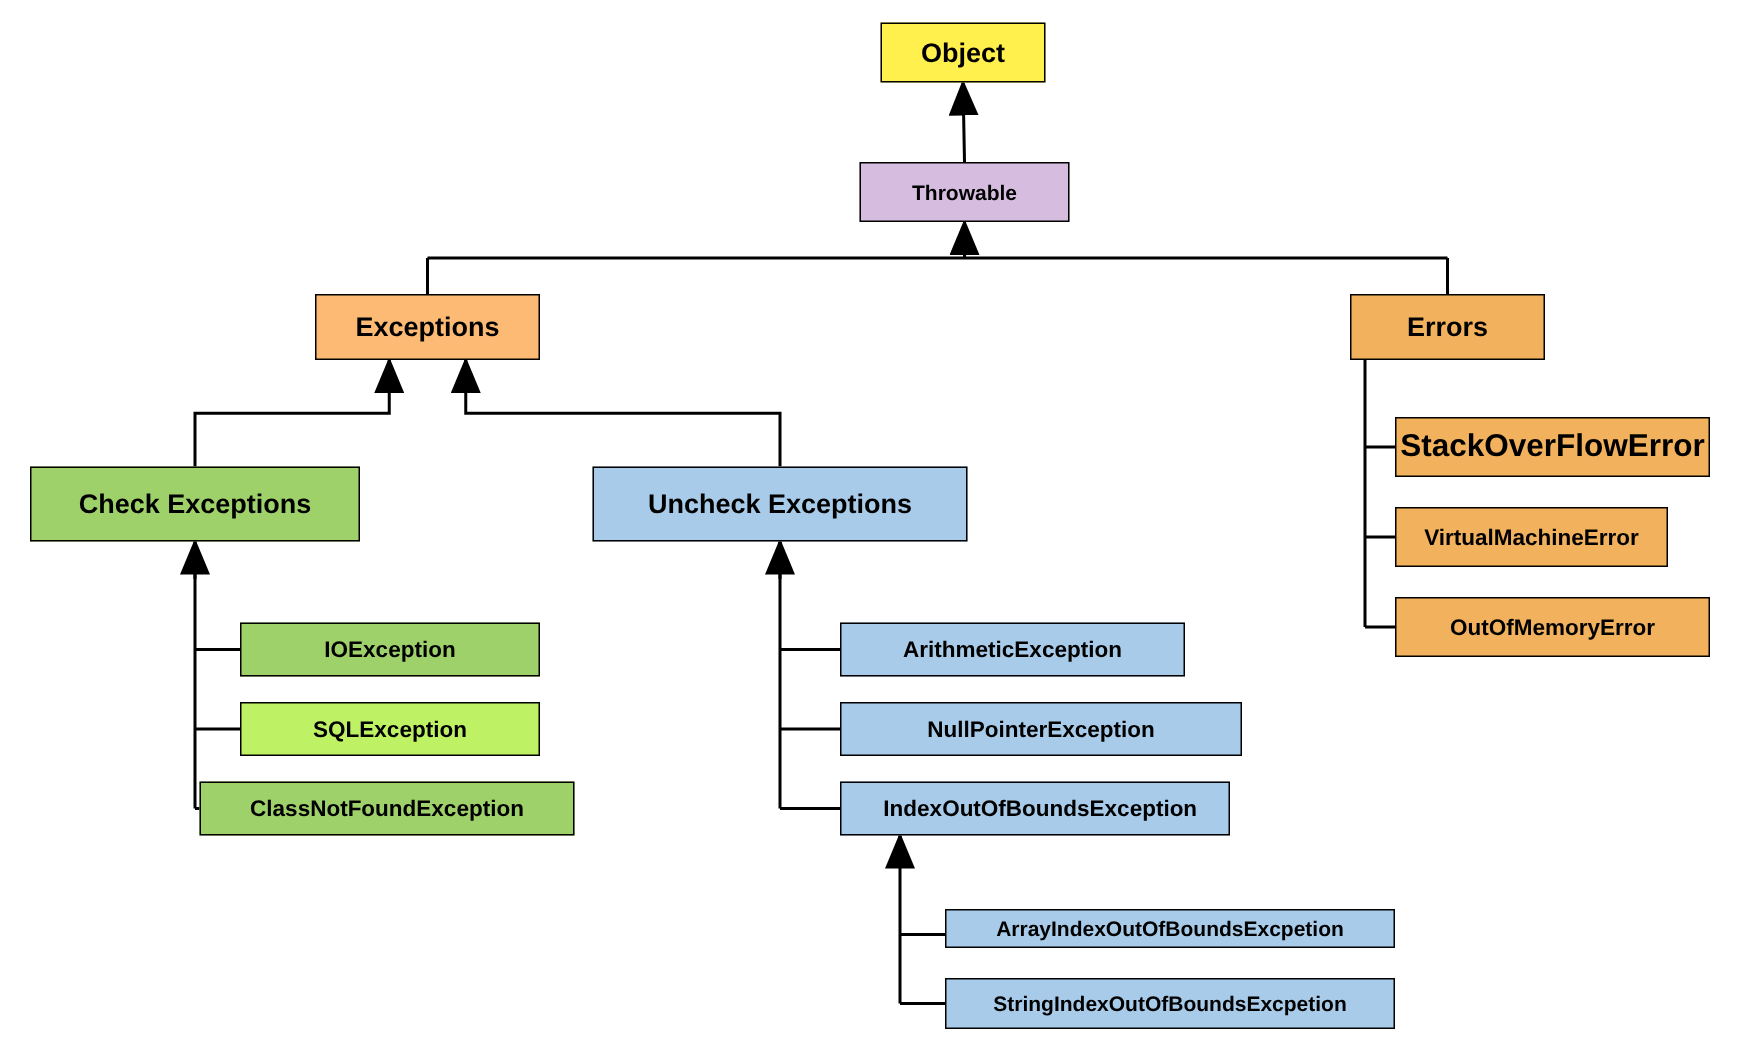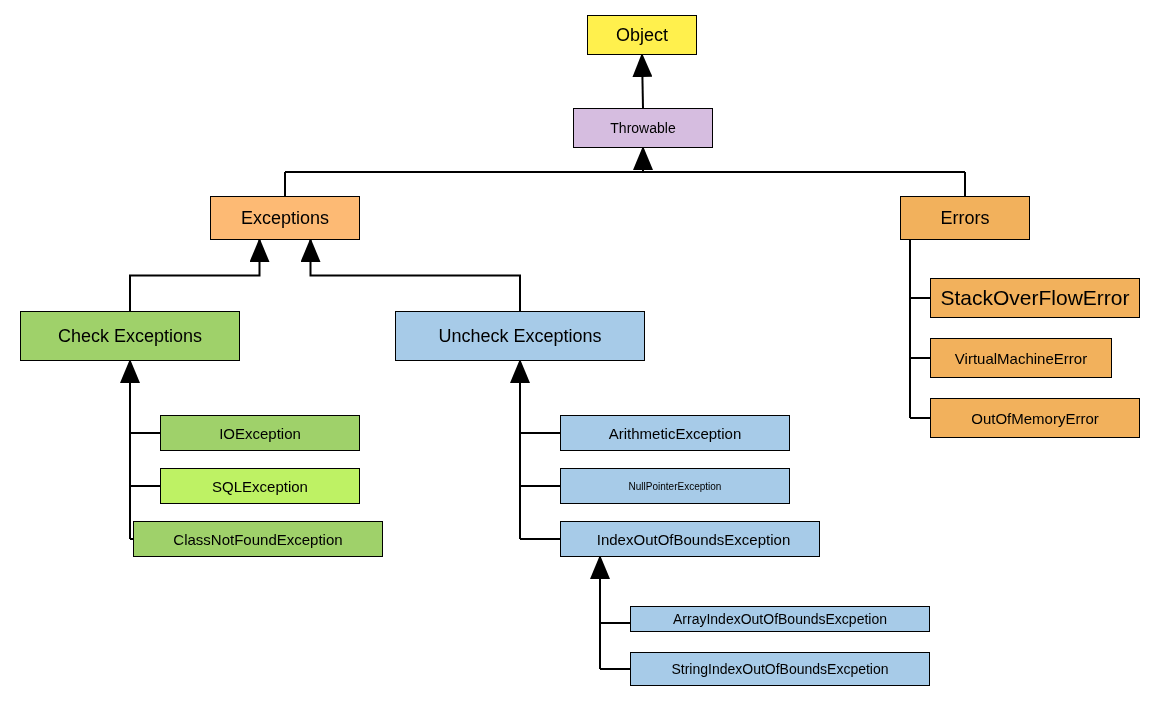--- a/index.html
+++ b/index.html
@@ -14,21 +14,21 @@
   }
   .node {
     position: absolute;
     box-sizing: border-box;
     border: 1px solid #000;
     display: flex;
     align-items: center;
     justify-content: center;
     text-align: center;
     padding: 4px 8px;
-    font-weight: normal;
+    font-weight: bold;
   }
   svg.connectors {
     position: absolute;
     left: 0;
     top: 0;
     width: 1168px;
     height: 701px;
     pointer-events: none;
   }
 </style>
@@ -74,20 +74,20 @@
     <div class="node" style="left: 587px; top: 15px; width: 110px; height: 40px; background: rgb(255, 240, 77); font-size: 18px;">Object</div>
     <div class="node" style="left: 573px; top: 108px; width: 140px; height: 40px; background: rgb(214, 189, 224); font-size: 14px;">Throwable</div>
     <div class="node" style="left: 210px; top: 196px; width: 150px; height: 44px; background: #fdba74; font-size: 18px;">Exceptions</div>
     <div class="node" style="left: 900px; top: 196px; width: 130px; height: 44px; background: rgb(242, 177, 92); font-size: 18px;">Errors</div>
     <div class="node" style="left: 20px; top: 311px; width: 220px; height: 50px; background: rgb(159, 209, 106); font-size: 18px;">Check Exceptions</div>
     <div class="node" style="left: 395px; top: 311px; width: 250px; height: 50px; background: rgb(167, 203, 232); font-size: 18px;">Uncheck Exceptions</div>
     <div class="node" style="left: 160px; top: 415px; width: 200px; height: 36px; background: rgb(159, 209, 106); font-size: 15px;">IOException</div>
     <div class="node" style="left: 160px; top: 468px; width: 200px; height: 36px; background: #bef264; font-size: 15px;">SQLException</div>
     <div class="node" style="left: 133px; top: 521px; width: 250px; height: 36px; background: rgb(159, 209, 106); font-size: 15px;">ClassNotFoundException</div>
     <div class="node" style="left: 560px; top: 415px; width: 230px; height: 36px; background: rgb(167, 203, 232); font-size: 15px;">ArithmeticException</div>
-    <div class="node" style="left: 560px; top: 468px; width: 230px; height: 36px; background: rgb(167, 203, 232); font-size: 10px;">NullPointerException</div>
+    <div class="node" style="left: 560px; top: 468px; width: 268px; height: 36px; background: rgb(167, 203, 232); font-size: 15px;">NullPointerException</div>
     <div class="node" style="left: 560px; top: 521px; width: 260px; height: 36px; background: rgb(167, 203, 232); font-size: 15px; padding-left: 15px;">IndexOutOfBoundsException</div>
     <div class="node" style="left: 630px; top: 606px; width: 300px; height: 26px; background: rgb(167, 203, 232); font-size: 14px;">ArrayIndexOutOfBoundsExcpetion</div>
     <div class="node" style="left: 630px; top: 652px; width: 300px; height: 34px; background: rgb(167, 203, 232); font-size: 14px;">StringIndexOutOfBoundsExcpetion</div>
     <div class="node" style="left: 930px; top: 278px; width: 210px; height: 40px; background: rgb(242, 177, 92); font-size: 21px;">StackOverFlowError</div>
     <div class="node" style="left: 930px; top: 338px; width: 182px; height: 40px; background: rgb(242, 177, 92); font-size: 15px;">VirtualMachineError</div>
     <div class="node" style="left: 930px; top: 398px; width: 210px; height: 40px; background: rgb(242, 177, 92); font-size: 15px;">OutOfMemoryError</div>
   </div>
 
 </body></html>

